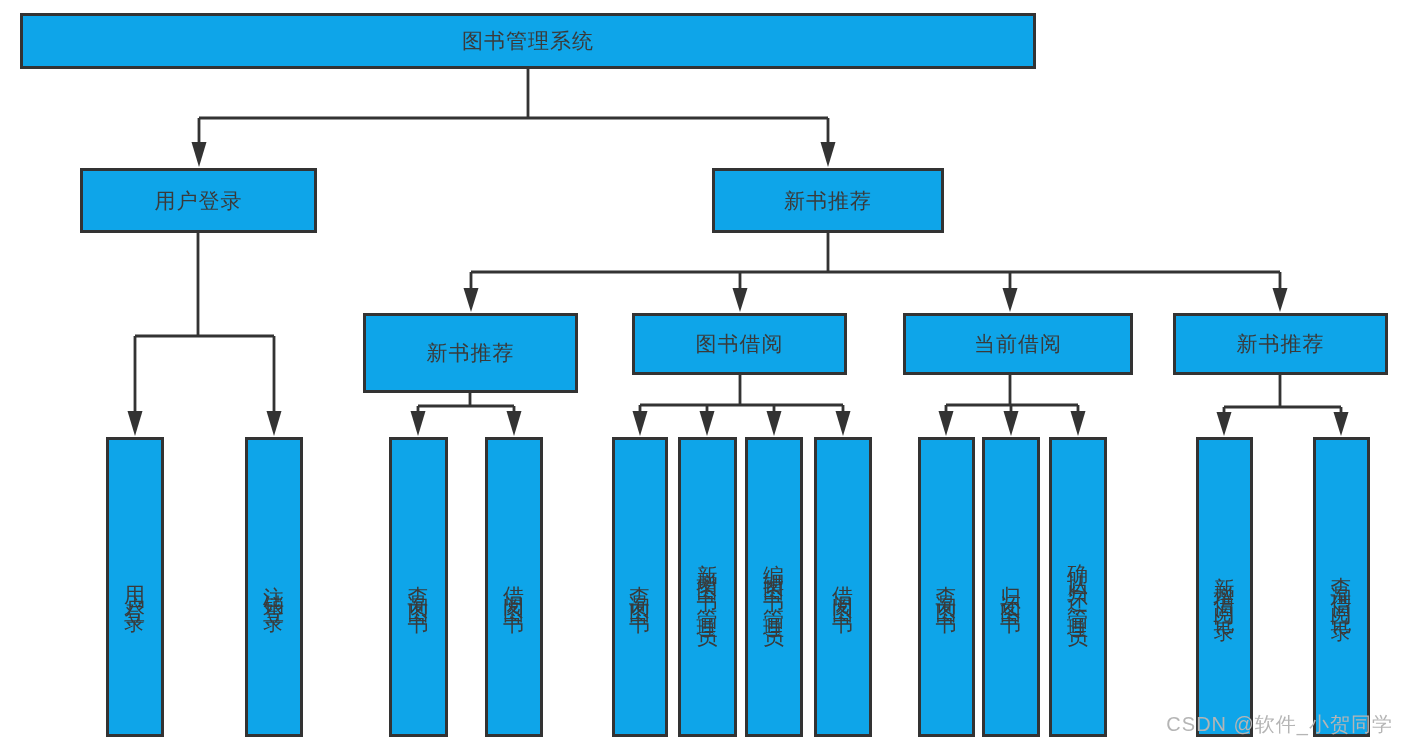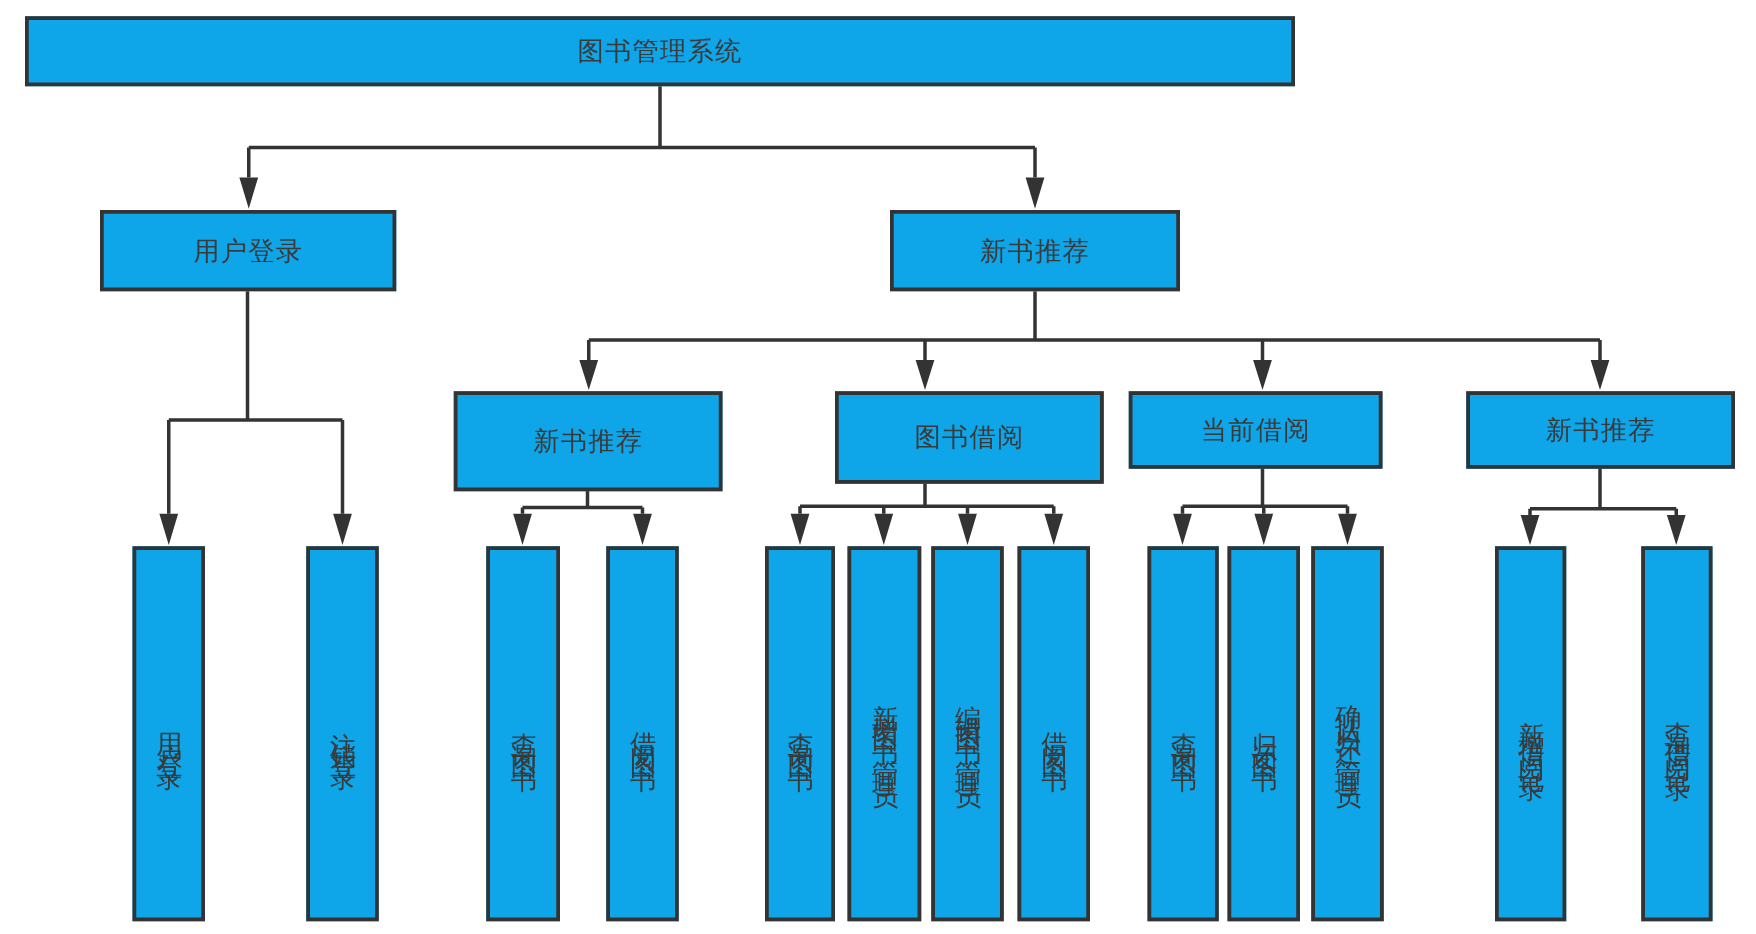--- a/index.html
+++ b/index.html
@@ -109,24 +109,24 @@
   <div class="box" style="left:80px; top:168px; width:237px; height:65px;">
     <span class="hlabel">用户登录</span>
   </div>
   <div class="box" style="left:712px; top:168px; width:232px; height:65px;">
     <span class="hlabel">新书推荐</span>
   </div>
 
   <div class="box" style="left:363px; top:313px; width:215px; height:80px;">
     <span class="hlabel">新书推荐</span>
   </div>
-  <div class="box" style="left:632px; top:313px; width:215px; height:74px;margin-left:36px;">
+  <div class="box" style="left:632px; top:313px; width:215px; height:62px;">
     <span class="hlabel">图书借阅</span>
   </div>
-  <div class="box" style="left:903px; top:313px; width:203px; height:62px;">
+  <div class="box" style="left:903px; top:313px; width:230px; height:62px;">
     <span class="hlabel">当前借阅</span>
   </div>
   <div class="box" style="left:1173px; top:313px; width:215px; height:62px;">
     <span class="hlabel">新书推荐</span>
   </div>
 
   <div class="box" style="left:106px; top:437px; width:58px; height:300px;">
     <span class="vtext">用户登录</span>
   </div>
   <div class="box" style="left:245px; top:437px; width:58px; height:300px;">
@@ -163,14 +163,15 @@
     <span class="vtext">确认归还（管理员）</span>
   </div>
 
   <div class="box" style="left:1196px; top:437px; width:57px; height:300px;">
     <span class="vtext">新增借阅记录</span>
   </div>
   <div class="box" style="left:1313px; top:437px; width:57px; height:300px;">
     <span class="vtext">查询借阅记录</span>
   </div>
 
+  <div class="watermark">CSDN @软件_小贺同学</div>
 
 </div>
 
 </body></html>

